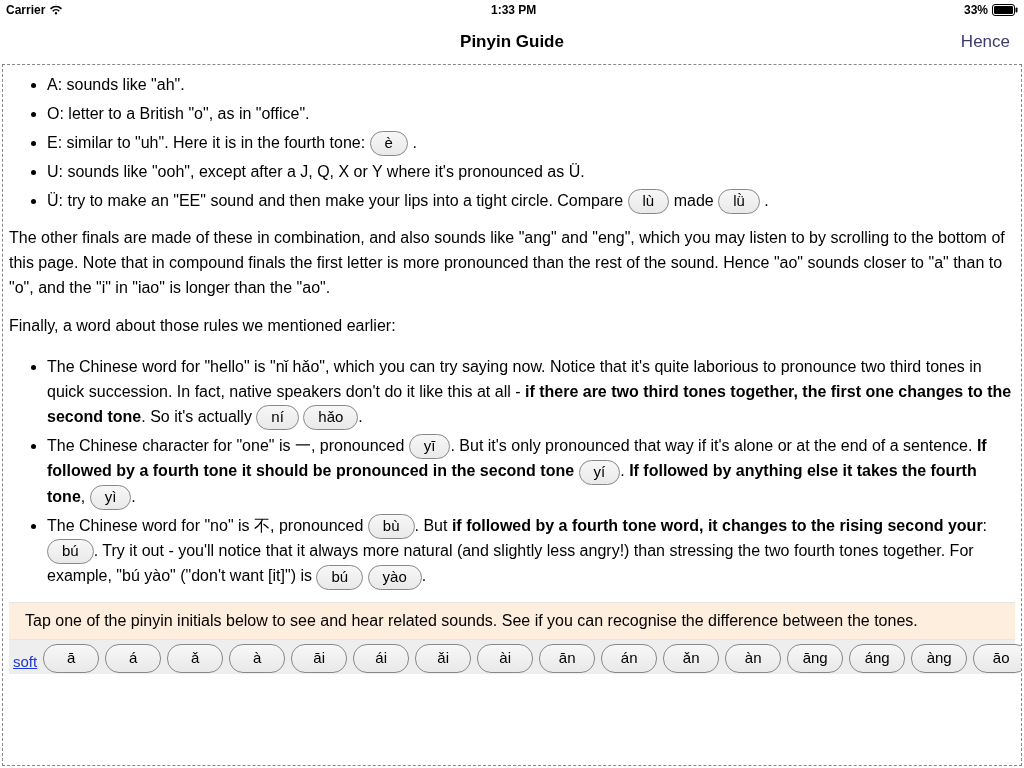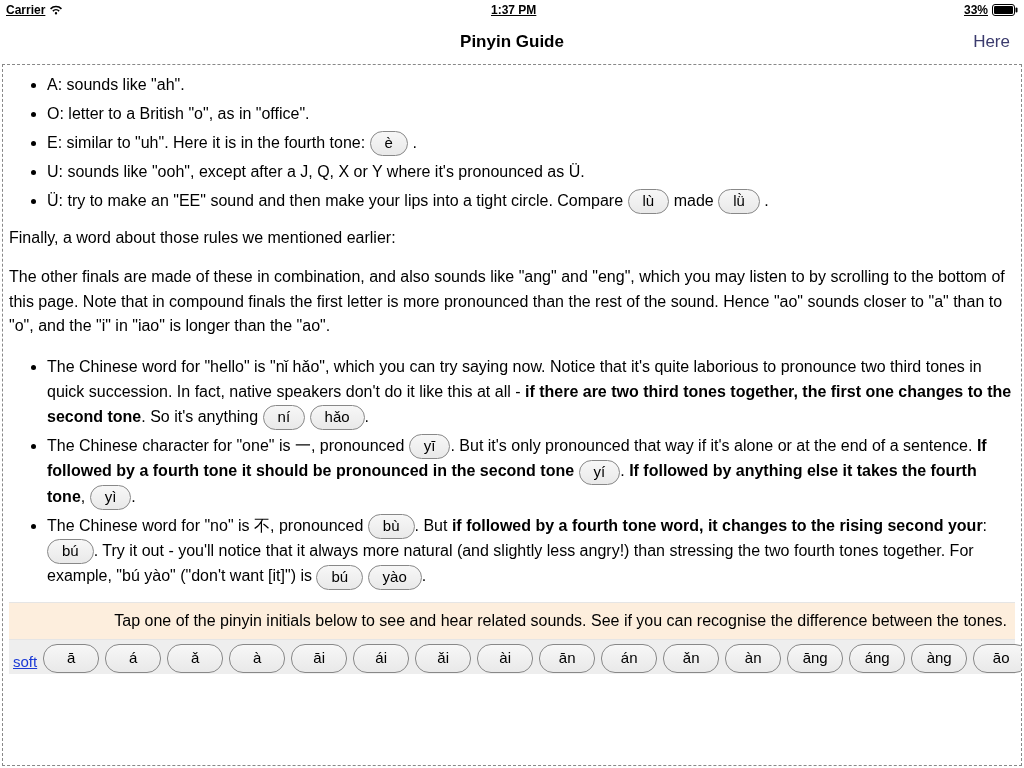--- a/index.html
+++ b/index.html
@@ -1,65 +1,65 @@
 <!DOCTYPE html>
 <html><head>
 <meta charset="utf-8">
 <style>
   * { box-sizing: border-box; margin: 0; padding: 0; }
   html, body { width: 1024px; height: 768px; font-family: -apple-system, "Helvetica Neue", Arial, sans-serif; background: #fff; color: #000; overflow: hidden; }
-  .status-bar { height: 20px; display: flex; align-items: center; justify-content: space-between; padding: 0 6px; font-size: 12px; font-weight: 600; text-decoration: underline; }
+  .status-bar { height: 20px; display: flex; align-items: center; justify-content: space-between; padding: 0 6px; font-size: 12px; font-weight: 600; }
   .status-left, .status-right { display: flex; align-items: center; gap: 4px; }
   .wifi-icon svg, .battery-icon svg { display: block; }
   .nav-bar { height: 44px; position: relative; display: flex; align-items: center; justify-content: center; }
   .nav-title { font-size: 17px; font-weight: 600; }
   .nav-done { position: absolute; right: 14px; top: 0; height: 44px; display: flex; align-items: center; font-size: 17px; color: #3b3b6d; cursor: pointer; }
   .content-wrap { border: 1.5px dashed #888; margin: 0 2px; height: 702px; overflow: hidden; position: relative; }
   .scroll-body { padding: 6px 6px 0 6px; font-size: 16px; line-height: 1.55; }
   ul { list-style: disc; padding-left: 38px; margin: 0 0 10px 0; }
   li { padding: 2px 0; }
   p { margin: 0 0 14px 0; }
   .pill, button.pill { display: inline-block; background: linear-gradient(#f7f7f7,#e9e9e9); border: 1px solid #888; border-radius: 14px; padding: 1px 14px 2px 14px; font-size: 15px; line-height: 20px; color: #000; cursor: pointer; font-family: inherit; vertical-align: middle; }
   b { font-weight: 700; }
-  .instruction-strip { background: #fdeedd; text-align: right; font-size: 16px; padding: 6px 8px; border-top: 1px solid #e5e5e5; border-bottom: 1px solid #e5e5e5; margin-top: 6px; }
+  .instruction-strip { background: #fdeedd; text-align: left; font-size: 16px; padding: 6px 16px; border-top: 1px solid #e5e5e5; border-bottom: 1px solid #e5e5e5; margin-top: 6px; }
   .grid-area { background: #eee; padding: 4px 4px 0 4px; display: flex; gap: 6px; }
   .side-initials { width: 36px; display: flex; flex-direction: column; align-items: center; gap: 8px; padding-top: 6px; }
   .side-initials a { color: #1a39d6; text-decoration: underline; font-size: 15px; }
   .pill-rows { flex: 1; display: flex; flex-direction: column; gap: 6px; }
   .pill-row { display: flex; gap: 6px; flex-wrap: nowrap; }
   .pill-row .pill { min-width: 56px; text-align: center; padding: 3px 12px 4px 12px; }
 </style>
 </head>
 <body>
 
 <div class="status-bar">
   <div class="status-left">
     <span>Carrier</span>
     <span class="wifi-icon">
       <svg width="14" height="10" viewBox="0 0 14 10">
           <path d="M7 9.5a1.2 1.2 0 100-2.4 1.2 1.2 0 000 2.4zM3.3 5.6a5.2 5.2 0 017.4 0l-1.1 1.1a3.6 3.6 0 00-5.2 0L3.3 5.6zM1 3.3a8.5 8.5 0 0112 0l-1.1 1.1a6.9 6.9 0 00-9.8 0L1 3.3z" fill="#000"></path>
         </svg>
     </span>
   </div>
-  <div>1:37 PM</div>
+  <div>1:33 PM</div>
   <div class="status-right">
     <span>33%</span>
     <span class="battery-icon">
       <svg width="26" height="12" viewBox="0 0 26 12">
           <rect x="0.5" y="0.5" width="22" height="11" rx="2.5" fill="none" stroke="#000"></rect>
           <rect x="2" y="2" width="19" height="8" rx="1.2" fill="#000"></rect>
           <rect x="23.5" y="3.5" width="2" height="5" rx="1" fill="#000"></rect>
         </svg>
     </span>
   </div>
 </div>
 
 <div class="nav-bar">
   <div class="nav-title">Pinyin Guide</div>
-  <div class="nav-done">Here</div>
+  <div class="nav-done">Hence</div>
 </div>
 
 <div class="content-wrap">
   <div class="scroll-body">
     <ul>
       <li><span>A: sounds like "ah".</span></li>
       <li><span>O: letter to a British "o", as in "office".</span></li>
       <li>
         <span>E: similar to "uh". Here it is in the fourth tone: </span>
         <button class="pill">è</button>
@@ -68,26 +68,26 @@
       <li><span>U: sounds like "ooh", except after a J, Q, X or Y where it's pronounced as Ü.</span></li>
       <li>
         <span>Ü: try to make an "EE" sound and then make your lips into a tight circle. Compare </span>
         <button class="pill">lù</button>
         <span> made </span>
         <button class="pill">lǜ</button>
         <span>.</span>
       </li>
     </ul>
 
+    <p>The other finals are made of these in combination, and also sounds like "ang" and "eng", which you may listen to by scrolling to the bottom of this page. Note that in compound finals the first letter is more pronounced than the rest of the sound. Hence "ao" sounds closer to "a" than to "o", and the "i" in "iao" is longer than the "ao".</p>
     <p>Finally, a word about those rules we mentioned earlier:</p>
-    <p>The other finals are made of these in combination, and also sounds like "ang" and "eng", which you may listen to by scrolling to the bottom of this page. Note that in compound finals the first letter is more pronounced than the rest of the sound. Hence "ao" sounds closer to "a" than to "o", and the "i" in "iao" is longer than the "ao".</p>
 
     <ul>
       <li>
-        <span>The Chinese word for "hello" is "nǐ hǎo", which you can try saying now. Notice that it's quite laborious to pronounce two third tones in quick succession. In fact, native speakers don't do it like this at all - </span><b>if there are two third tones together, the first one changes to the second tone</b><span>. So it's anything </span>
+        <span>The Chinese word for "hello" is "nǐ hǎo", which you can try saying now. Notice that it's quite laborious to pronounce two third tones in quick succession. In fact, native speakers don't do it like this at all - </span><b>if there are two third tones together, the first one changes to the second tone</b><span>. So it's actually </span>
         <button class="pill">ní</button>
         <button class="pill">hǎo</button><span>.</span>
       </li>
       <li>
         <span>The Chinese character for "one" is 一, pronounced </span>
         <button class="pill">yī</button><span>. But it's only pronounced that way if it's alone or at the end of a sentence. </span><b>If followed by a fourth tone it should be pronounced in the second tone</b><span> </span>
         <button class="pill">yí</button><span>. </span><b>If followed by anything else it takes the fourth tone</b><span>, </span>
         <button class="pill">yì</button><span>.</span>
       </li>
       <li>

